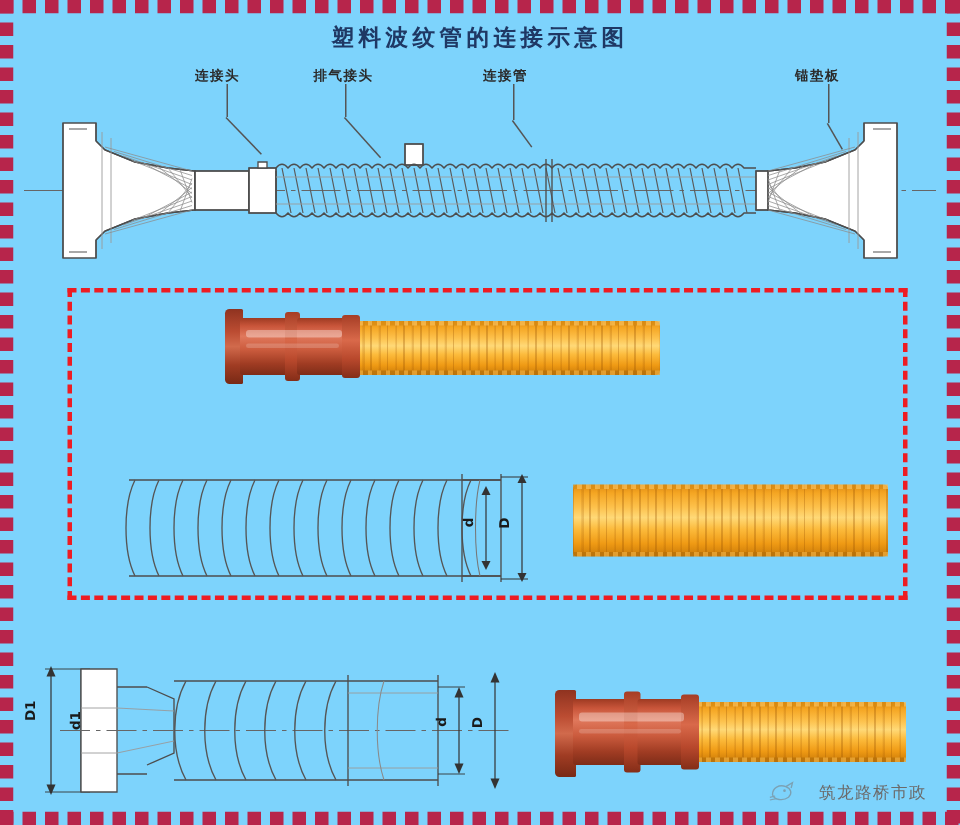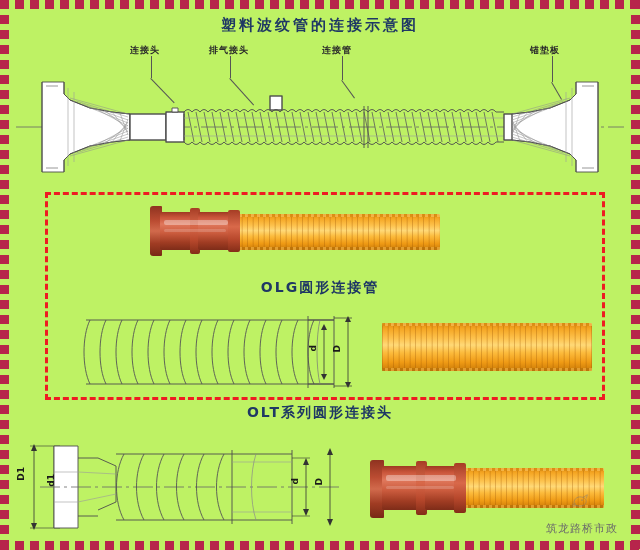--- a/index.html
+++ b/index.html
@@ -3,21 +3,21 @@
 <meta charset="utf-8">
 <style>
   html,body{margin:0;padding:0;background:#ffffff;}
   body{
     width:640px;height:550px;
     font-family:"DejaVu Sans","Liberation Sans",sans-serif;
     overflow:hidden;position:relative;
   }
   #page{
     position:absolute;inset:0;width:640px;height:550px;
-    background:#bef264;
+    background:#7dd3fc;
     box-sizing:border-box;
     padding-left:36px;
   }
   
   .frame-edge{position:absolute;display:flex;overflow:hidden;}
   .frame-top,.frame-bottom{left:0;width:640px;height:9px;flex-direction:row;}
   .frame-top{top:0;} .frame-bottom{bottom:0;}
   .frame-left,.frame-right{top:0;height:550px;width:9px;flex-direction:column;}
   .frame-left{left:0;} .frame-right{right:0;}
   .dash{background:#b7254b;flex:none;}
@@ -91,21 +91,21 @@
   }
   .hilite{position:absolute;background:rgba(255,255,255,.35);border-radius:2px;}
 
   
   .dim{position:absolute;font-size:9px;color:#1a1a1a;font-weight:bold;}
   .dim-v{writing-mode:vertical-rl;transform:rotate(180deg);}
 
   
   #brand{
     position:absolute;right:22px;bottom:14px;
-    display:flex;align-items:center;gap:12px;flex-direction:column;
+    display:flex;align-items:center;gap:12px;
   }
   #brand-text{font-size:11px;color:#6b6b6b;letter-spacing:1px;white-space:nowrap;}
   #brand-logo{width:22px;height:16px;opacity:.55;}
 </style>
 </head>
 <body>
 
 <div id="page">
 
   <div class="frame-edge frame-top">
@@ -388,21 +388,20 @@
         <div class="ch-flange" style="left:0px;top:6px;width:12px;height:50px;border-radius:3px 1px 1px 3px;"></div>
         <div class="ch-body" style="left:10px;top:12px;width:34px;height:38px;"></div>
         <div class="ch-ring" style="left:40px;top:8px;width:10px;height:46px;border-radius:2px;"></div>
         <div class="ch-body" style="left:48px;top:12px;width:34px;height:38px;"></div>
         <div class="ch-ring" style="left:78px;top:10px;width:12px;height:42px;border-radius:2px;"></div>
         <div class="hilite" style="left:14px;top:20px;width:64px;height:5px;"></div>
         <div class="hilite" style="left:14px;top:29px;width:62px;height:3px;opacity:.5;"></div>
       </div>
     </div>
 
-    <div class="title" id="olg-title">OLG圆形连接管</div>
 
     <svg class="draw" style="left:60px;top:298px;" width="290" height="84" viewBox="0 0 290 84">
       <g fill="none" stroke="#4d4d4d" stroke-width="0.9">
 
         <path d="M14,10 L262,10 M14,74 L262,74"></path>
 
         <g stroke="#555" stroke-width="0.9">
           <path d="M18,10 C10,26 10,58 18,74"></path>
           <path d="M34,10 C26,26 26,58 34,74"></path>
           <path d="M50,10 C42,26 42,58 50,74"></path>
@@ -432,21 +431,20 @@
         <path d="M273,12 L276,6 L279,12 Z" fill="#333" stroke="none"></path>
         <path d="M273,72 L276,78 L279,72 Z" fill="#333" stroke="none"></path>
         <path d="M262,8 L280,8 M262,76 L280,76" stroke="#333" stroke-width="0.7"></path>
       </g>
     </svg>
     <div class="dim dim-v" style="left:296px;top:333px;">d</div>
     <div class="dim dim-v" style="left:320px;top:333px;">D</div>
 
     <div class="pipe-orange" style="left:370px;top:311px;width:210px;height:48px;"></div>
 
-    <div class="title" id="olt-title">OLT系列圆形连接头</div>
 
     <svg class="draw" style="left:8px;top:420px;" width="330" height="104" viewBox="0 0 330 104">
       <g fill="none" stroke="#4d4d4d" stroke-width="0.9">
 
         <path d="M14,14 L14,96" stroke="#333" stroke-width="0.8"></path>
         <path d="M11,19 L14,12 L17,19 Z" fill="#333" stroke="none"></path>
         <path d="M11,91 L14,98 L17,91 Z" fill="#333" stroke="none"></path>
         <path d="M10,14 L40,14 M10,96 L40,96" stroke="#333" stroke-width="0.6"></path>
 
         <path d="M44,26 L44,84" stroke="#333" stroke-width="0.8"></path>

